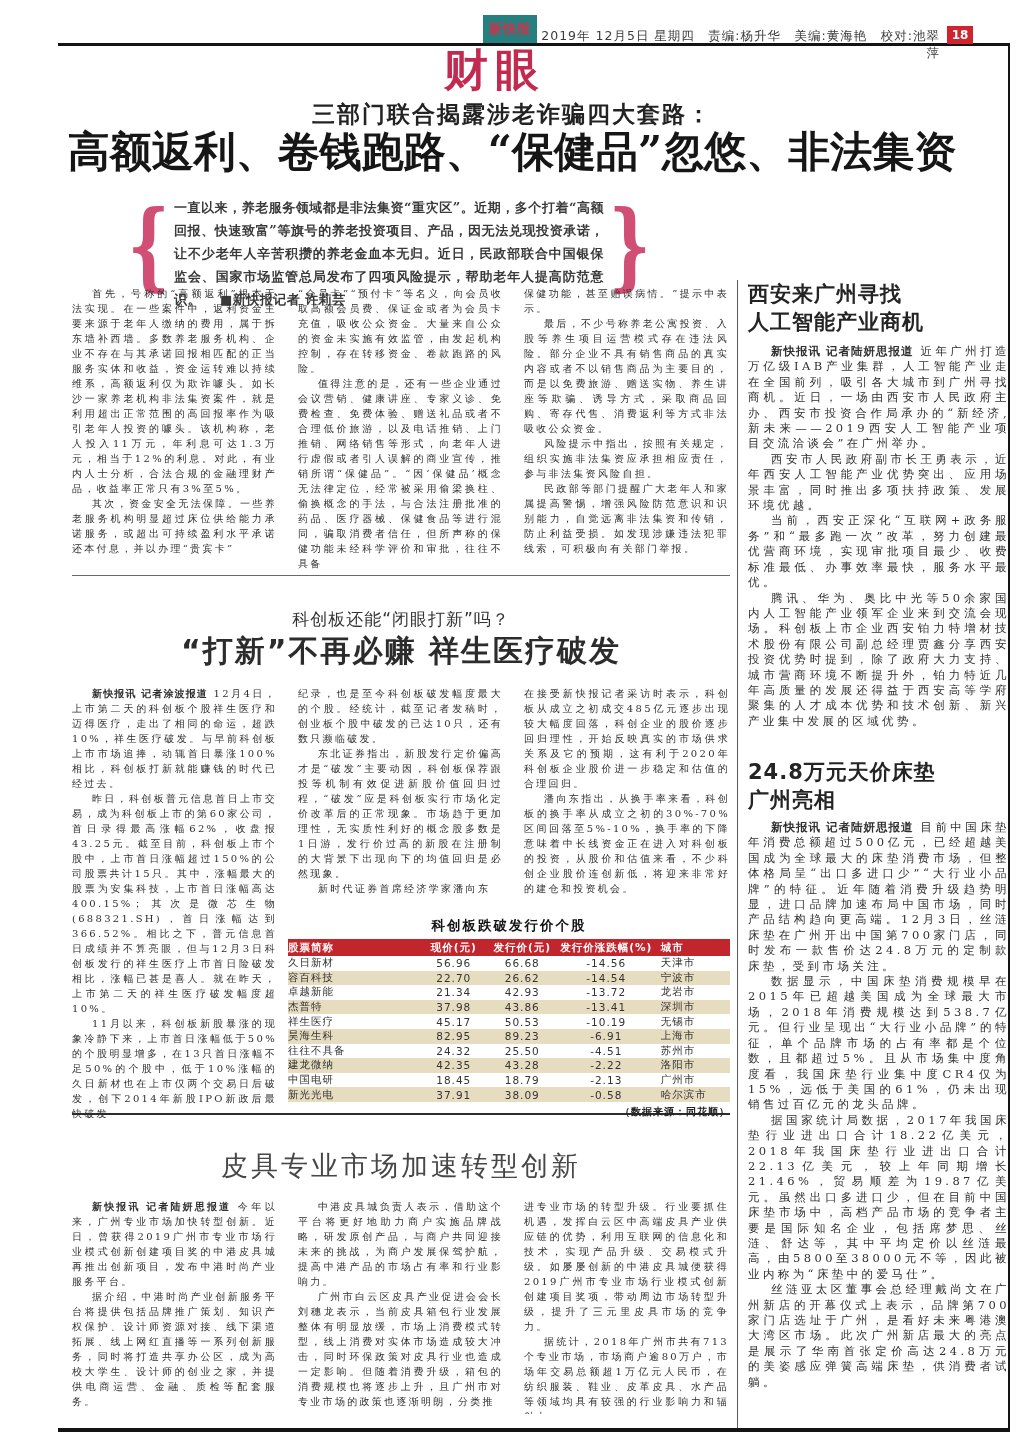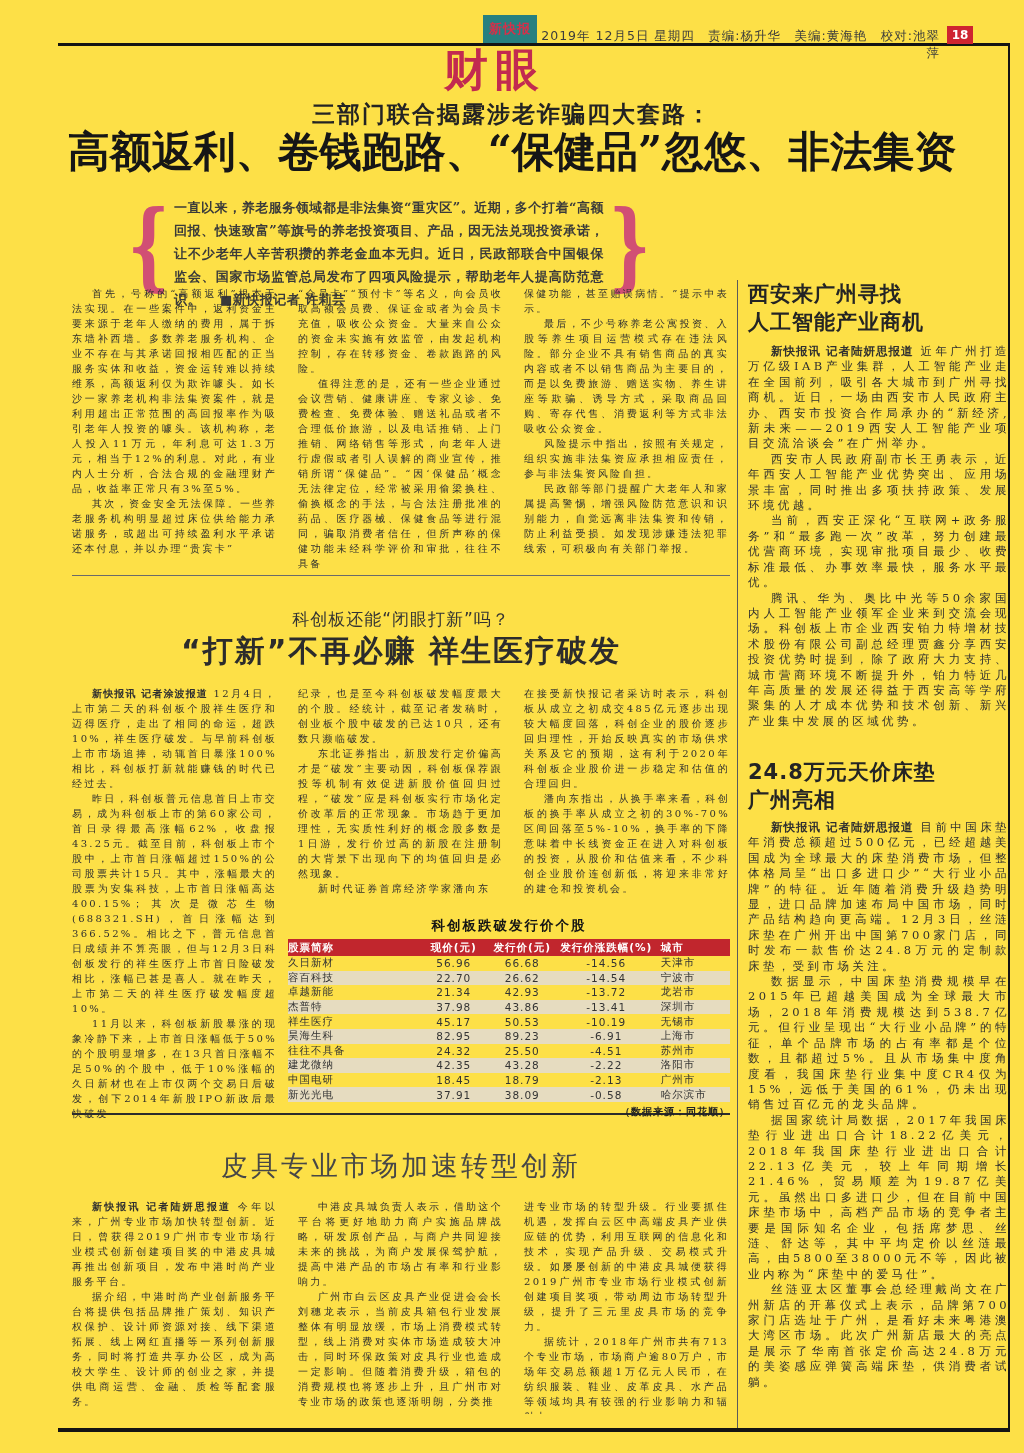--- a/index.html
+++ b/index.html
@@ -1,16 +1,16 @@
 <!DOCTYPE html>
 <html><head>
 <meta charset="utf-8">
 <style>
   html,body{margin:0;padding:0;background:#9a9a9a;}
-  .page{position:relative;width:1024px;height:1453px;background:#fde047;margin:0 auto;overflow:hidden;
+  .page{position:relative;width:1024px;height:1453px;background:#ffffff;margin:0 auto;overflow:hidden;
         font-family:"DejaVu Serif","Liberation Serif",serif;color:#2e2e2e;}
   .abs{position:absolute;}
   .rule{background:#141414;}
   
   .logo-box{left:483px;top:15px;width:54px;height:28px;background:#27807f;display:flex;align-items:center;justify-content:center;}
   .logo-box span{color:#d62f4a;font-weight:bold;font-size:13px;letter-spacing:1px;font-family:"DejaVu Sans",sans-serif;}
   .masthead{left:444px;top:47px;width:140px;font-size:44px;font-weight:bold;color:#c22a50;letter-spacing:7px;line-height:46px;}
   .dateline{left:540px;top:28px;width:400px;text-align:right;font-size:12.5px;color:#3c3c3c;letter-spacing:1px;font-family:"DejaVu Sans",sans-serif;}
   .badge{left:947px;top:26px;width:26px;height:18px;background:#cf2430;color:#fff;font-weight:bold;font-size:12px;
          display:flex;align-items:center;justify-content:center;font-family:"DejaVu Sans",sans-serif;}

